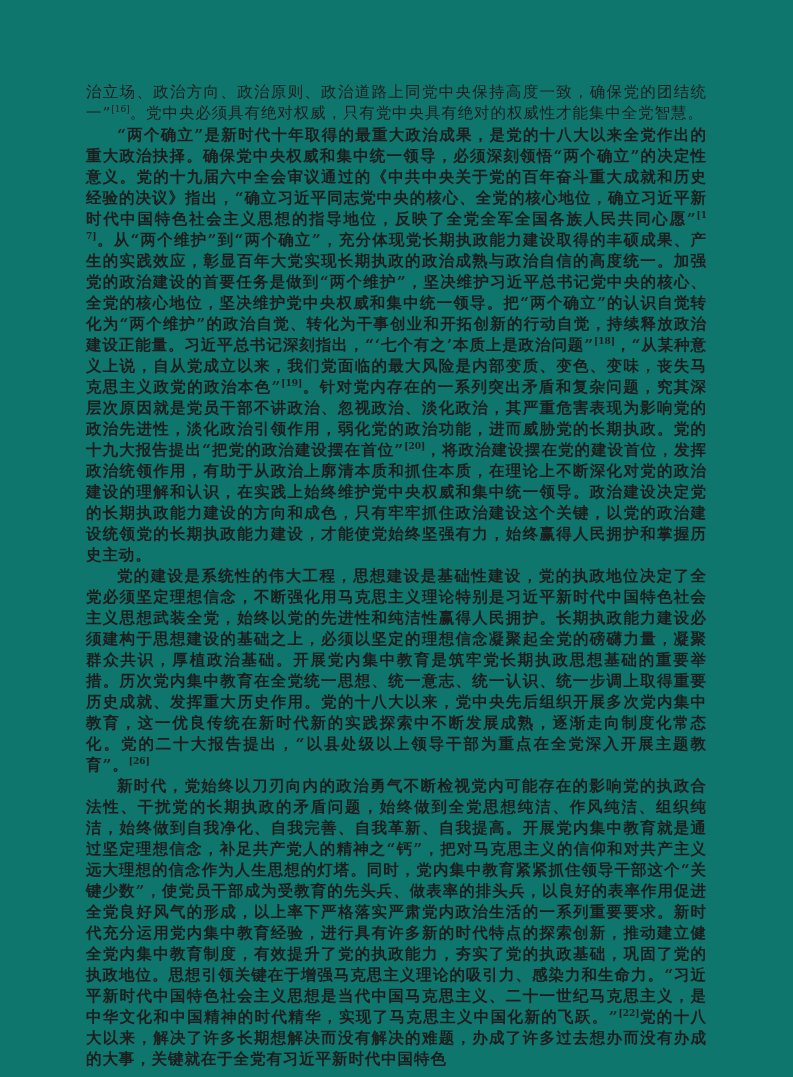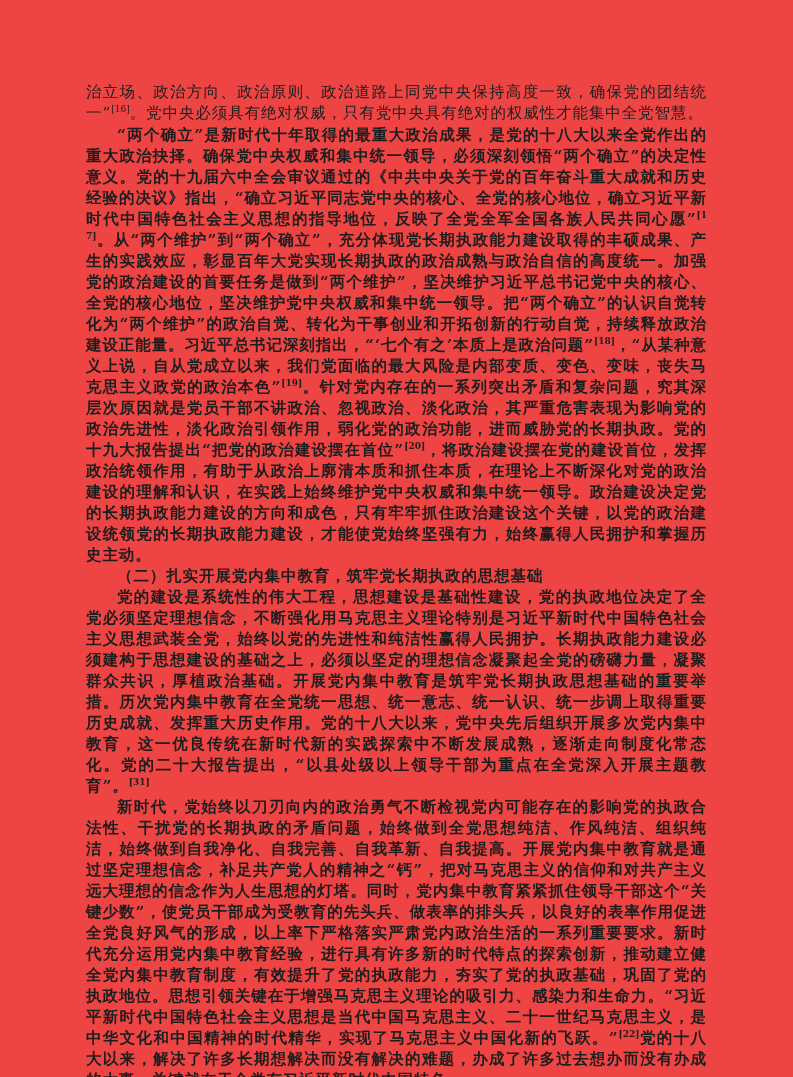--- a/index.html
+++ b/index.html
@@ -5,21 +5,21 @@
   html, body {
     margin: 0;
     padding: 0;
     background: #ffffff;
   }
   .page {
     position: relative;
     width: 793px;
     height: 1077px;
     box-sizing: border-box;
-    background: #ef4444;
+    background: #0f766e;
     padding: 82px 86px 0 86px;
     font-family: "DejaVu Serif", "Liberation Serif", serif;
     color: #1d1d1d;
     overflow: hidden;
   }
   .article p {
     margin: 0;
     font-size: 15.5px;
     line-height: 21px;
     letter-spacing: 0.9px;
@@ -41,18 +41,17 @@
     font-family: "DejaVu Serif", "Liberation Serif", serif;
   }
 </style>
 </head>
 <body>
 
 <div class="page">
   <main class="article">
       <p class="continuation"><span>治立场、政治方向、政治原则、政治道路上同党中央保持高度一致，确保党的团结统一”</span><sup class="cite">[16]</sup><span>。党中央必须具有绝对权威，只有党中央具有绝对的权威性才能集中全党智慧。</span></p>
       <p class="indent"><span>“两个确立”是新时代十年取得的最重大政治成果，是党的十八大以来全党作出的重大政治抉择。确保党中央权威和集中统一领导，必须深刻领悟“两个确立”的决定性意义。党的十九届六中全会审议通过的《中共中央关于党的百年奋斗重大成就和历史经验的决议》指出，“确立习近平同志党中央的核心、全党的核心地位，确立习近平新时代中国特色社会主义思想的指导地位，反映了全党全军全国各族人民共同心愿”</span><sup class="cite">[17]</sup><span>。从“两个维护”到“两个确立”，充分体现党长期执政能力建设取得的丰硕成果、产生的实践效应，彰显百年大党实现长期执政的政治成熟与政治自信的高度统一。加强党的政治建设的首要任务是做到“两个维护”，坚决维护习近平总书记党中央的核心、全党的核心地位，坚决维护党中央权威和集中统一领导。把“两个确立”的认识自觉转化为“两个维护”的政治自觉、转化为干事创业和开拓创新的行动自觉，持续释放政治建设正能量。习近平总书记深刻指出，“‘七个有之’本质上是政治问题”</span><sup class="cite">[18]</sup><span>，“从某种意义上说，自从党成立以来，我们党面临的最大风险是内部变质、变色、变味，丧失马克思主义政党的政治本色”</span><sup class="cite">[19]</sup><span>。针对党内存在的一系列突出矛盾和复杂问题，究其深层次原因就是党员干部不讲政治、忽视政治、淡化政治，其严重危害表现为影响党的政治先进性，淡化政治引领作用，弱化党的政治功能，进而威胁党的长期执政。党的十九大报告提出“把党的政治建设摆在首位”</span><sup class="cite">[20]</sup><span>，将政治建设摆在党的建设首位，发挥政治统领作用，有助于从政治上廓清本质和抓住本质，在理论上不断深化对党的政治建设的理解和认识，在实践上始终维护党中央权威和集中统一领导。政治建设决定党的长期执政能力建设的方向和成色，只有牢牢抓住政治建设这个关键，以党的政治建设统领党的长期执政能力建设，才能使党始终坚强有力，始终赢得人民拥护和掌握历史主动。</span></p>
-      <p class="heading"><span>（二）扎实开展党内集中教育，筑牢党长期执政的思想基础</span></p>
-      <p class="indent"><span>党的建设是系统性的伟大工程，思想建设是基础性建设，党的执政地位决定了全党必须坚定理想信念，不断强化用马克思主义理论特别是习近平新时代中国特色社会主义思想武装全党，始终以党的先进性和纯洁性赢得人民拥护。长期执政能力建设必须建构于思想建设的基础之上，必须以坚定的理想信念凝聚起全党的磅礴力量，凝聚群众共识，厚植政治基础。开展党内集中教育是筑牢党长期执政思想基础的重要举措。历次党内集中教育在全党统一思想、统一意志、统一认识、统一步调上取得重要历史成就、发挥重大历史作用。党的十八大以来，党中央先后组织开展多次党内集中教育，这一优良传统在新时代新的实践探索中不断发展成熟，逐渐走向制度化常态化。党的二十大报告提出，“以县处级以上领导干部为重点在全党深入开展主题教育”。</span><sup class="cite">[31]</sup></p>
+      <p class="indent"><span>党的建设是系统性的伟大工程，思想建设是基础性建设，党的执政地位决定了全党必须坚定理想信念，不断强化用马克思主义理论特别是习近平新时代中国特色社会主义思想武装全党，始终以党的先进性和纯洁性赢得人民拥护。长期执政能力建设必须建构于思想建设的基础之上，必须以坚定的理想信念凝聚起全党的磅礴力量，凝聚群众共识，厚植政治基础。开展党内集中教育是筑牢党长期执政思想基础的重要举措。历次党内集中教育在全党统一思想、统一意志、统一认识、统一步调上取得重要历史成就、发挥重大历史作用。党的十八大以来，党中央先后组织开展多次党内集中教育，这一优良传统在新时代新的实践探索中不断发展成熟，逐渐走向制度化常态化。党的二十大报告提出，“以县处级以上领导干部为重点在全党深入开展主题教育”。</span><sup class="cite">[26]</sup></p>
       <p class="indent"><span>新时代，党始终以刀刃向内的政治勇气不断检视党内可能存在的影响党的执政合法性、干扰党的长期执政的矛盾问题，始终做到全党思想纯洁、作风纯洁、组织纯洁，始终做到自我净化、自我完善、自我革新、自我提高。开展党内集中教育就是通过坚定理想信念，补足共产党人的精神之“钙”，把对马克思主义的信仰和对共产主义远大理想的信念作为人生思想的灯塔。同时，党内集中教育紧紧抓住领导干部这个“关键少数”，使党员干部成为受教育的先头兵、做表率的排头兵，以良好的表率作用促进全党良好风气的形成，以上率下严格落实严肃党内政治生活的一系列重要要求。新时代充分运用党内集中教育经验，进行具有许多新的时代特点的探索创新，推动建立健全党内集中教育制度，有效提升了党的执政能力，夯实了党的执政基础，巩固了党的执政地位。思想引领关键在于增强马克思主义理论的吸引力、感染力和生命力。“习近平新时代中国特色社会主义思想是当代中国马克思主义、二十一世纪马克思主义，是中华文化和中国精神的时代精华，实现了马克思主义中国化新的飞跃。”</span><sup class="cite">[22]</sup><span>党的十八大以来，解决了许多长期想解决而没有解决的难题，办成了许多过去想办而没有办成的大事，关键就在于全党有习近平新时代中国特色</span></p>
     </main>
 
 </div>
 
 </body></html>

